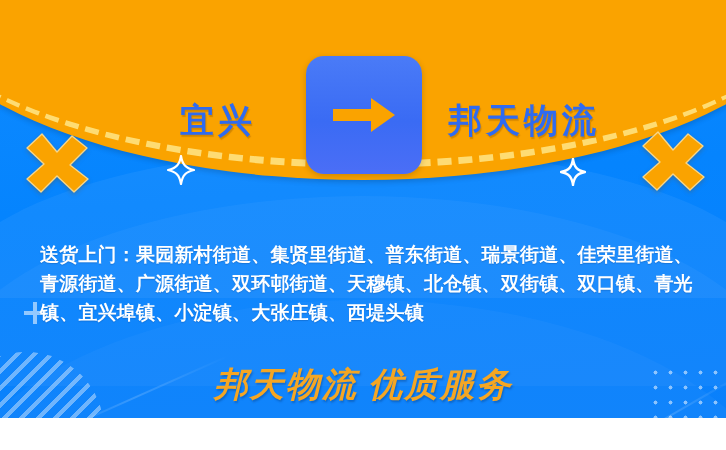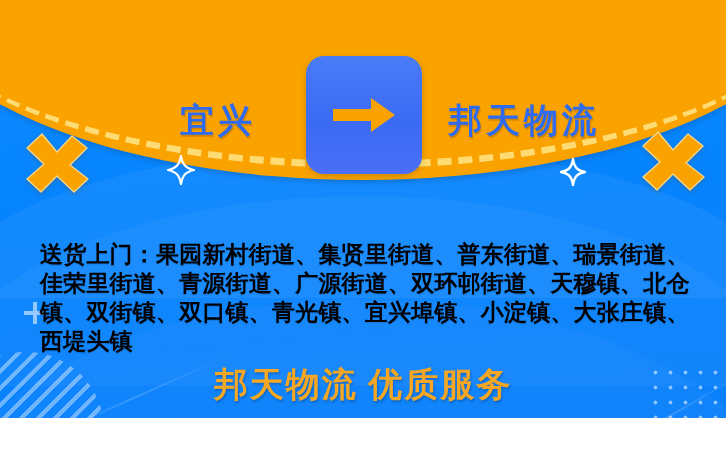--- a/index.html
+++ b/index.html
@@ -115,39 +115,40 @@
     position:absolute; left:648px; top:365px;
     width:118px; height:74px;
     background-image:radial-gradient(rgba(255,255,255,.52) 1.9px, rgba(255,255,255,0) 2.1px);
     background-size:15px 15px;
   }
 
   
   .route-text{
     position:absolute;
     left:40px; top:240px; width:668px;
-    color:#000000;
-    font-size:23px;
+    color:#ffffff;
+    font-size:19px;
     font-weight:700;
     line-height:29px;
     letter-spacing:.2px;
     text-shadow:0 1px 1px rgba(0,40,100,.22);
   }
 
   
   .slogan{
     position:absolute;
     left:0; right:0; top:362px;
     text-align:center;
     color:#f5a623;
     font-size:34px;
     font-weight:700;
     letter-spacing:2px;
     text-shadow:1px 2px 2px rgba(0,40,100,.30);
     white-space:nowrap;
+    font-style:italic;
   }
 </style>
 </head>
 <body>
 
 <div class="banner">
 
   <div class="blue-base"></div>
   <div class="wave wave-a"></div>
   <div class="wave wave-b"></div>

